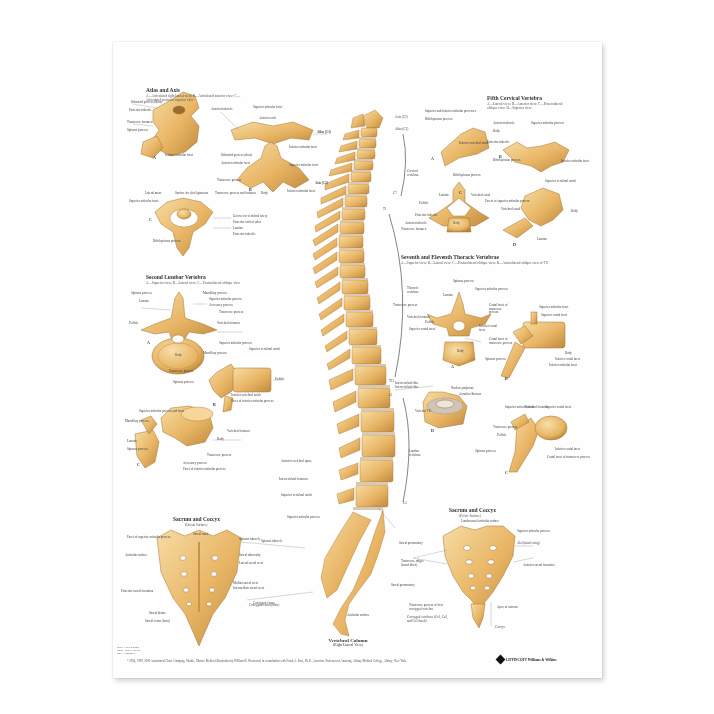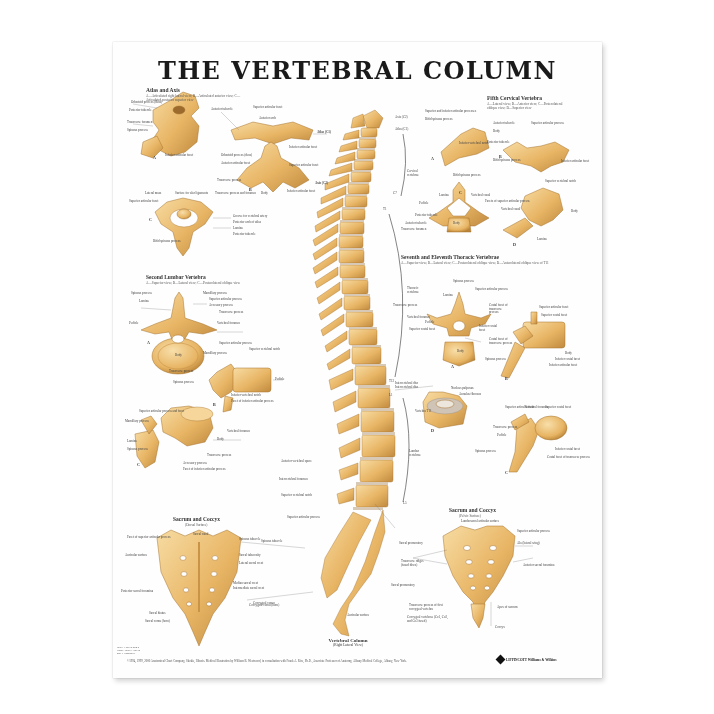--- a/index.html
+++ b/index.html
@@ -15,21 +15,20 @@
   svg.art{position:absolute;left:0;top:0;}
   .caption{position:absolute;text-align:center;color:#333;}
   .footer{position:absolute;font-size:3px;color:#555;white-space:nowrap;}
   .logo{position:absolute;display:flex;align-items:center;gap:2px;font-size:3.4px;color:#222;font-weight:bold;}
   .logo-mark{width:7px;height:7px;background:#111;transform:rotate(45deg);display:inline-block;}
 </style>
 </head>
 <body>
 
 <div class="poster">
-  <div class="title">THE VERTEBRAL COLUMN</div>
 
   <svg class="art" width="489" height="636" viewBox="0 0 489 636">
     <defs>
       <linearGradient id="bone" x1="0" y1="0" x2="1" y2="1">
         <stop offset="0" stop-color="#f7dca3"></stop>
         <stop offset="0.55" stop-color="#e8b565"></stop>
         <stop offset="1" stop-color="#c08a3e"></stop>
       </linearGradient>
       <radialGradient id="boneR" cx="0.4" cy="0.35" r="0.7">
         <stop offset="0" stop-color="#f8dfaa"></stop>

